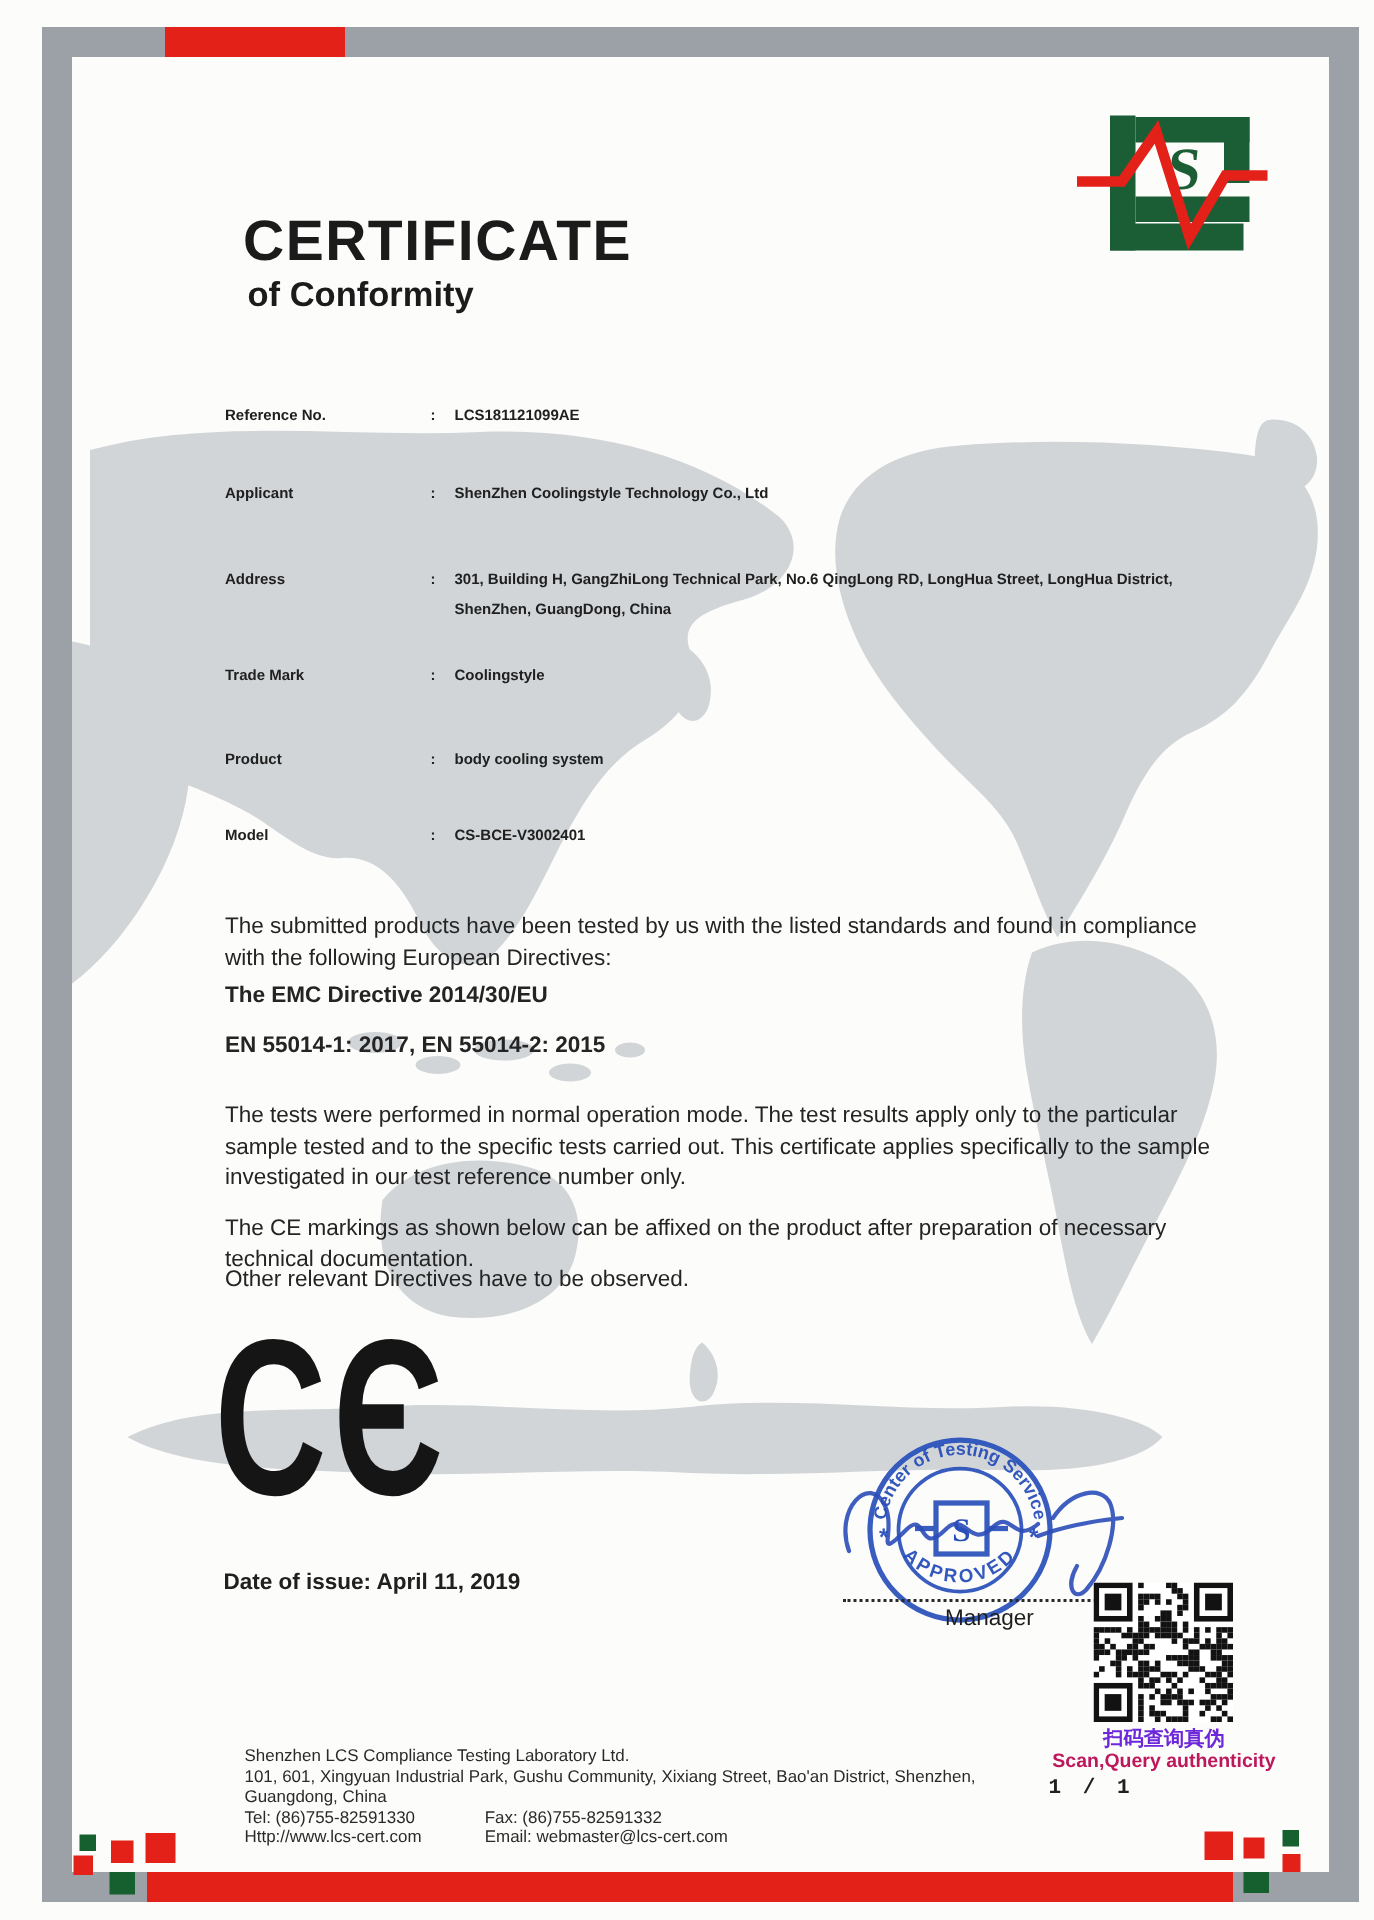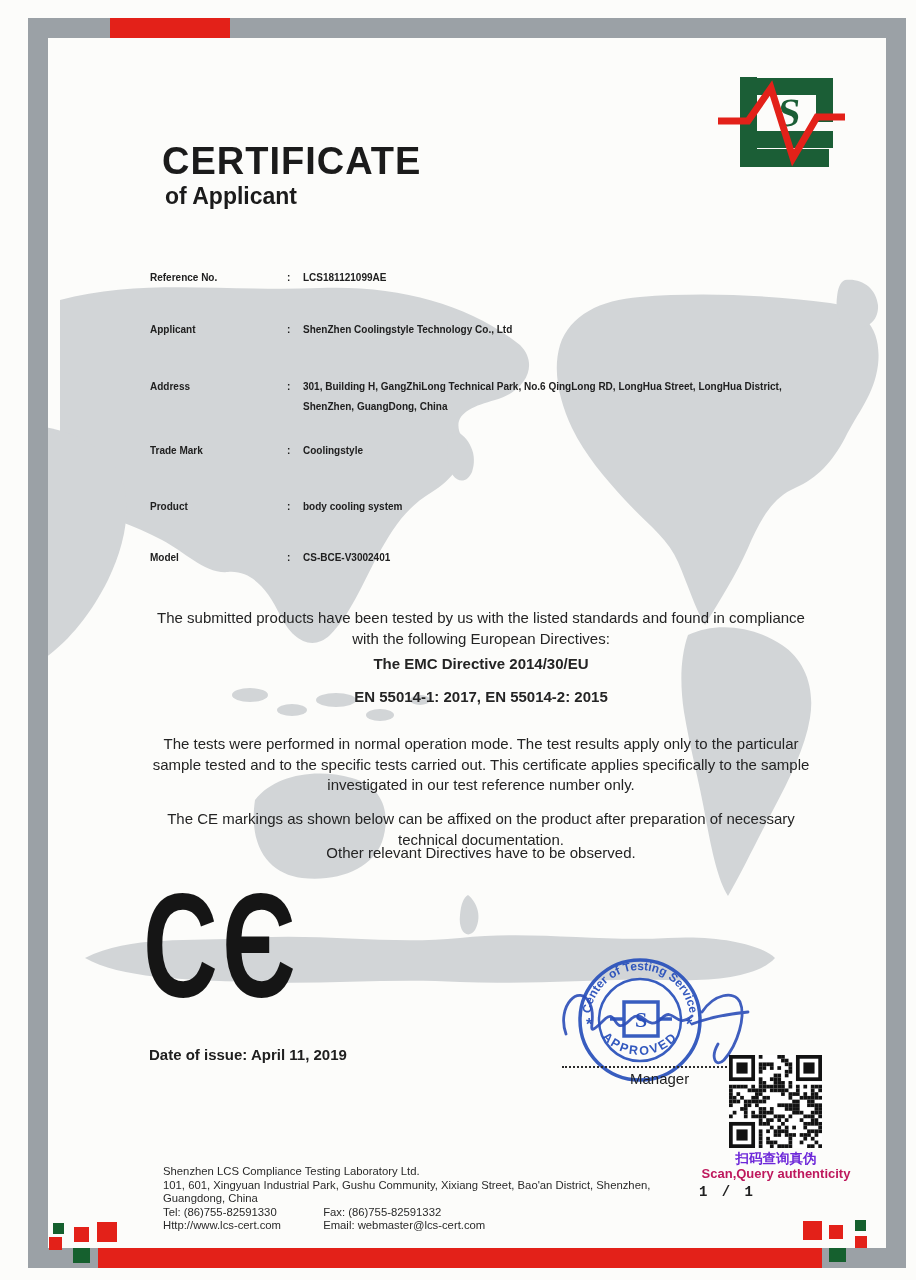--- a/index.html
+++ b/index.html
@@ -18,21 +18,21 @@
   #worldmap{position:absolute;left:0;top:0;}
   
   .title1{left:162px;top:140px;font-size:38px;font-weight:bold;letter-spacing:1px;color:#1b1b1b;}
   .title2{left:165px;top:183px;font-size:23px;font-weight:bold;color:#1b1b1b;}
   
   .field-row{position:absolute;left:150px;width:660px;display:flex;font-size:10px;font-weight:bold;line-height:20px;}
   .field-label{width:137px;flex:none;}
   .field-colon{width:16px;flex:none;}
   .field-value{width:505px;}
   
-  .para{position:absolute;left:150px;width:662px;font-size:15px;line-height:20.5px;color:#242424;text-align:center;}
+  .para{position:absolute;left:150px;width:662px;font-size:15px;line-height:20.5px;color:#242424;}
   .bold{font-weight:bold;}
   
   .ce-mark{left:143px;top:872px;font-size:148px;font-weight:bold;color:#151515;
     letter-spacing:6px;transform:scaleX(0.70);transform-origin:left top;line-height:1;}
   
   .date-line{left:149px;top:1046px;font-size:15px;font-weight:bold;}
   
   #stamp{left:570px;top:950px;}
   #signature{left:552px;top:972px;}
   .dotted-line{left:562px;top:1052px;width:188px;height:14px;border-bottom:2.5px dotted #2a2a2a;}
@@ -95,21 +95,21 @@
       <rect x="24" y="81" width="89" height="18"></rect>
       <rect x="41" y="10" width="76" height="17"></rect>
       <rect x="100" y="10" width="17" height="44"></rect>
       <rect x="41" y="63" width="76" height="17"></rect>
     </g>
     <text x="78" y="58" font-size="40" font-weight="bold" font-family="Liberation Serif, serif" fill="#1b5e36" text-anchor="middle" transform="skewX(-6)">S</text>
     <polyline points="2,53 32,53 55,20 77,90 101,49 129,49" fill="none" stroke="#e32119" stroke-width="7"></polyline>
   </svg>
 
   <div class="abs title1">CERTIFICATE</div>
-  <div class="abs title2">of Applicant</div>
+  <div class="abs title2">of Conformity</div>
 
   <div class="field-row" style="top:268px;">
     <span class="field-label">Reference No.</span>
     <span class="field-colon">:</span>
     <span class="field-value">LCS181121099AE</span>
   </div>
   <div class="field-row" style="top:320px;">
     <span class="field-label">Applicant</span>
     <span class="field-colon">:</span>
     <span class="field-value">ShenZhen Coolingstyle Technology Co., Ltd</span>

